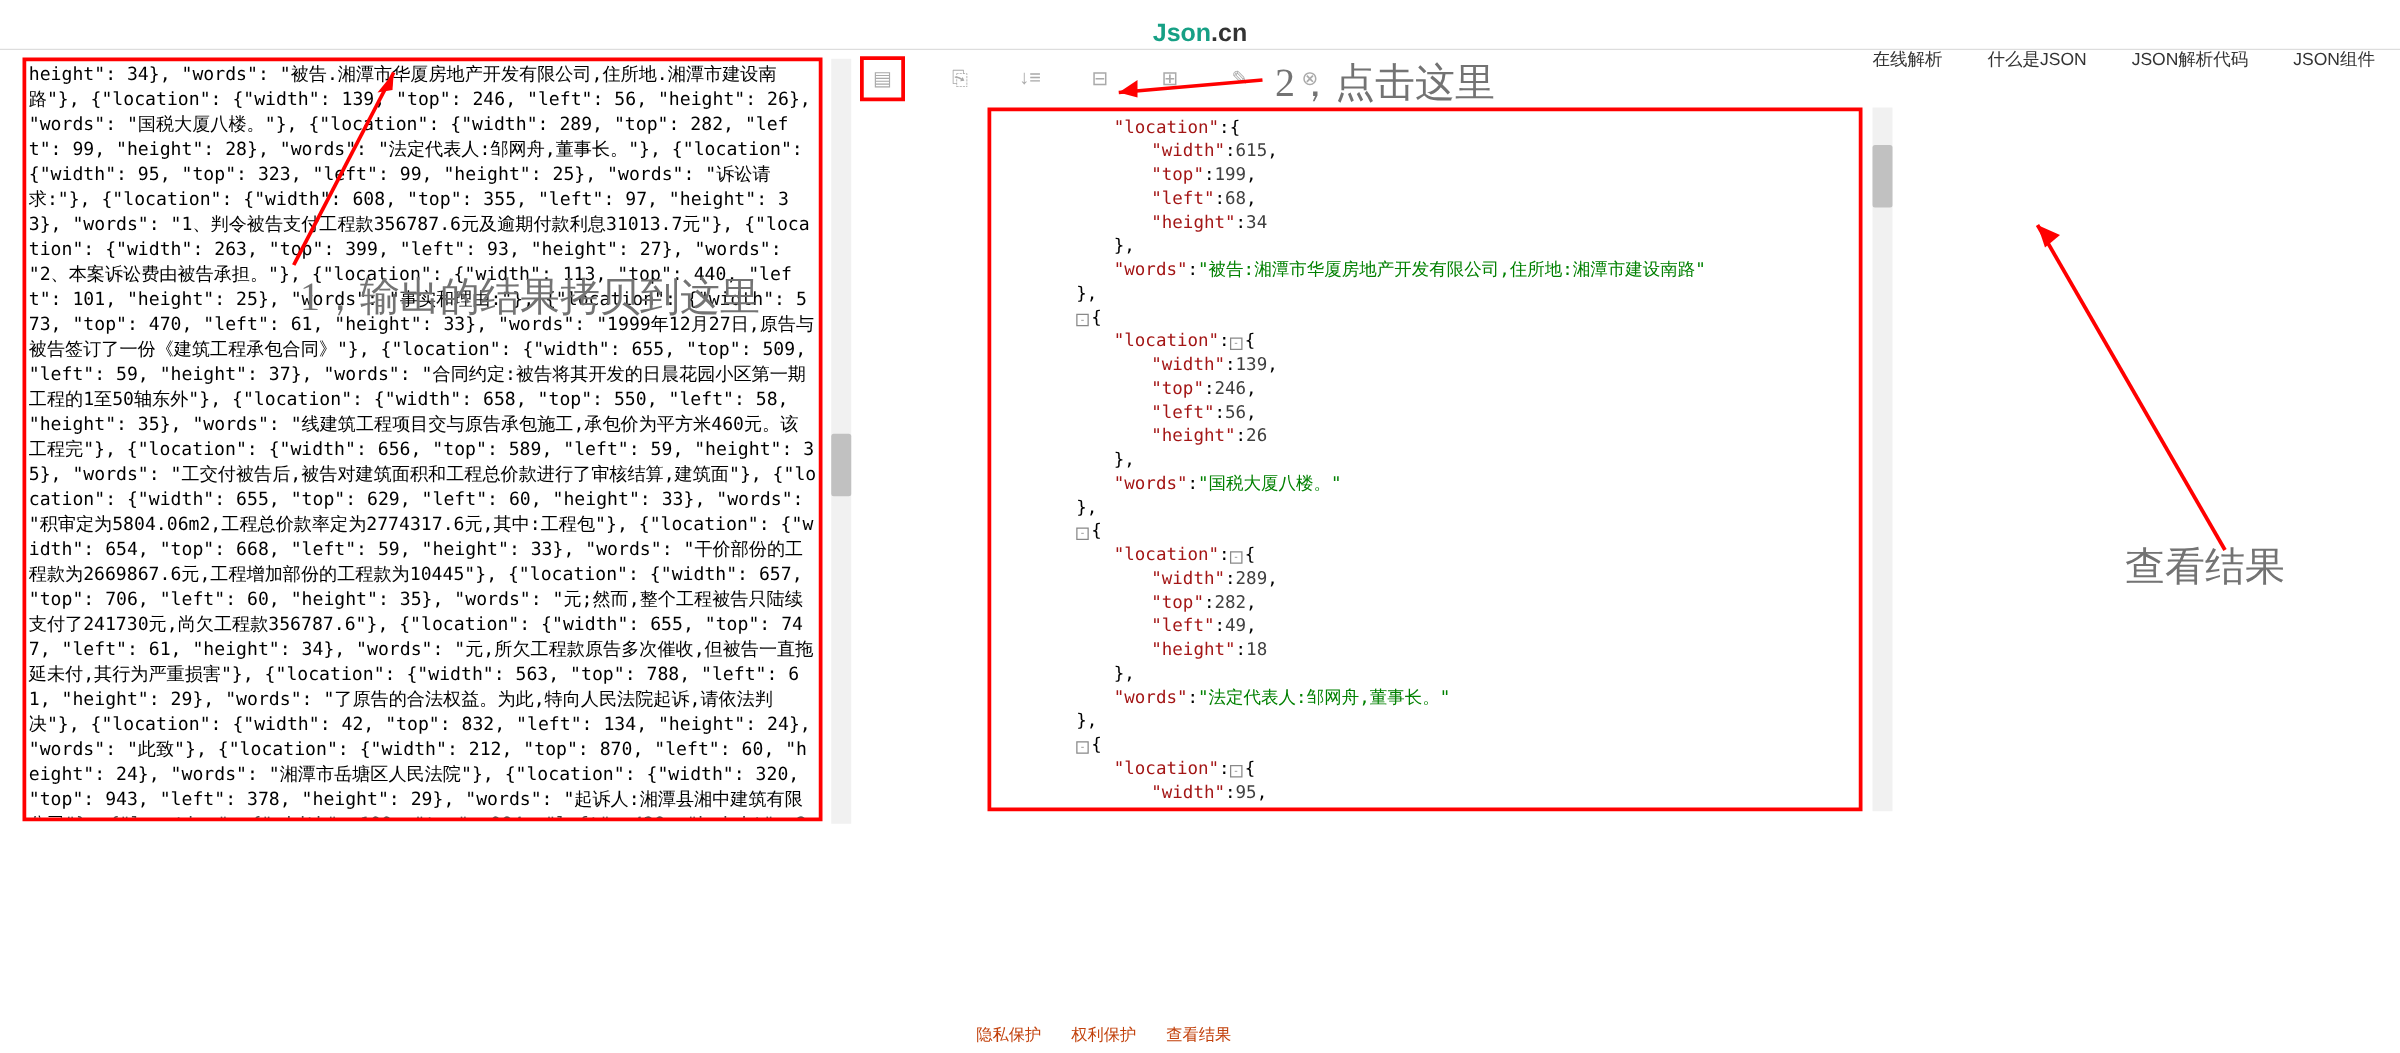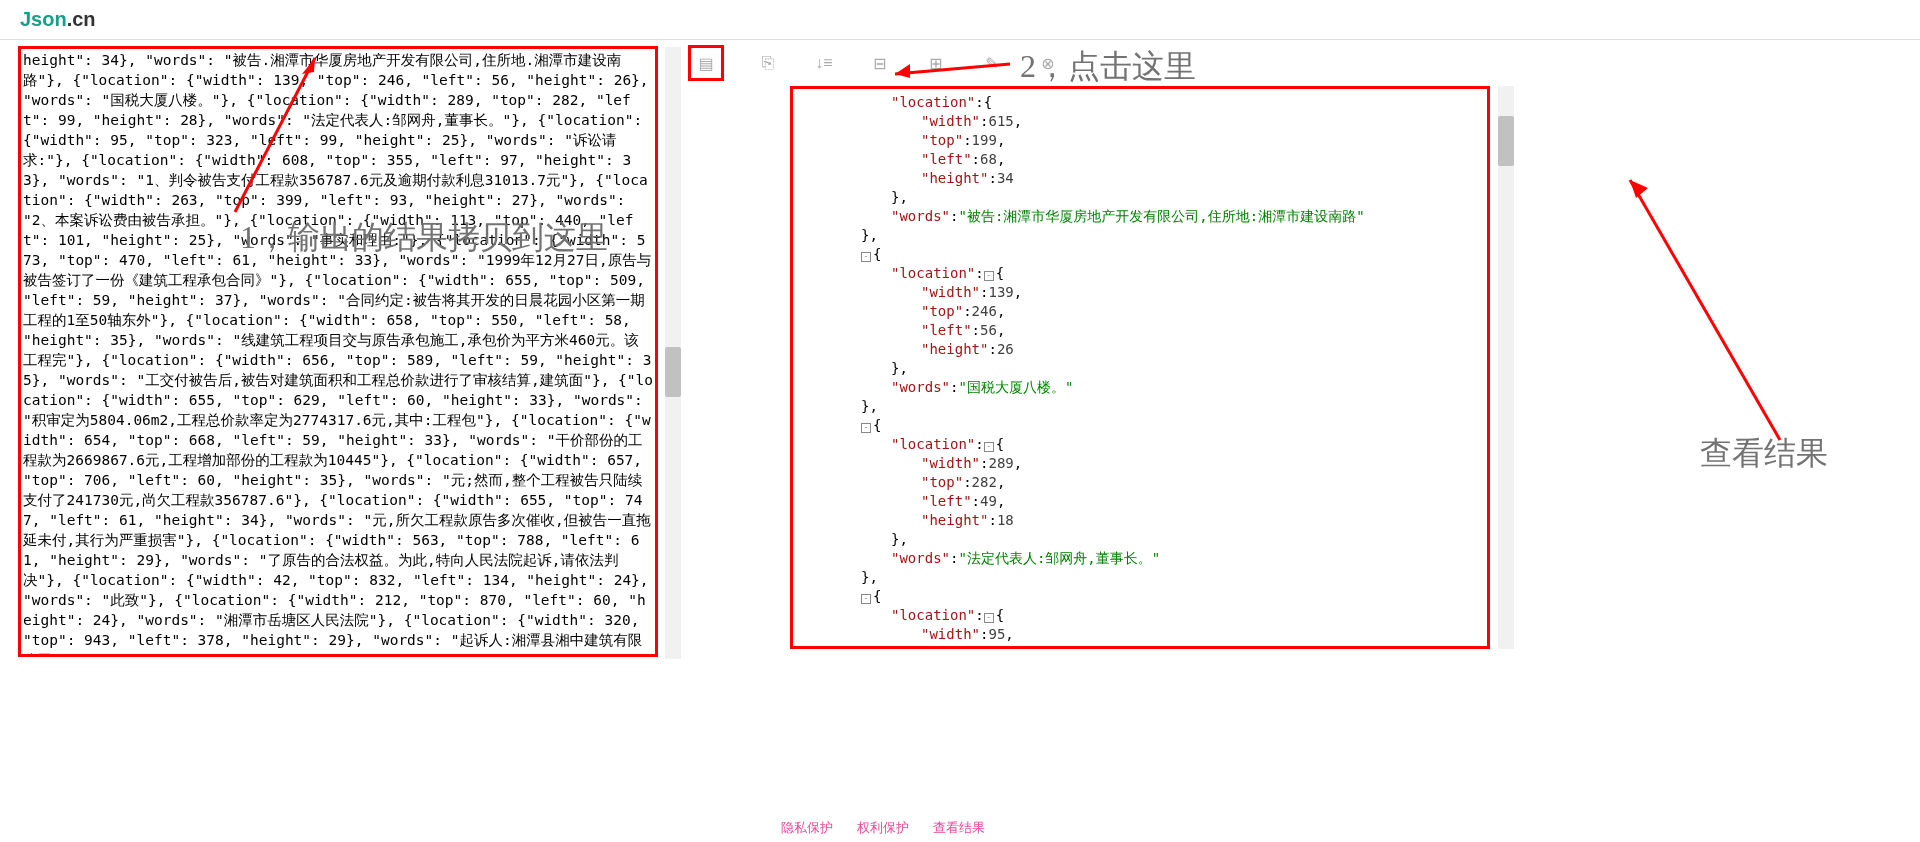--- a/index.html
+++ b/index.html
@@ -1,17 +1,17 @@
 <!DOCTYPE html>
 <html><head>
 <meta charset="utf-8">
 <style>
 * { margin:0; padding:0; box-sizing:border-box; }
 body { font-family:"Microsoft YaHei",Arial,sans-serif; font-size:14px; background:#fff; width:1920px; height:842px; overflow:hidden; position:relative; }
-.header { height:40px; border-bottom:1px solid #ddd; display:flex; align-items:center; padding:16px 20px; }
+.header { height:40px; border-bottom:1px solid #ddd; display:flex; align-items:center; padding:16px 20px;flex-direction:column; }
 .logo { font-size:20px; font-weight:bold; }
 .logo-json { color:#16a085; }
 .logo-cn { color:#333; }
 .nav { margin-left:auto; display:flex; gap:36px; }
 .nav-item { color:#333; font-size:14px; cursor:pointer; }
 .main { display:flex; height:617px; }
 .left-pane { width:640px; position:relative; border:3px solid red; margin:6px 0 0 18px; }
 .raw-text { font-family:"SimSun",monospace; font-size:14.5px; line-height:20px; color:#000; padding:1px 2px; white-space:pre-wrap; word-break:break-all; height:100%; overflow:hidden; }
 .scroll1 { position:absolute; left:665px; top:47px; width:16px; height:612px; background:#f1f1f1; }
 .scroll1-thumb { position:absolute; top:300px; width:16px; height:50px; background:#c1c1c1; border-radius:2px; }
@@ -25,29 +25,35 @@
 .n { color:#404040; }
 .s { color:#008000; }
 .p { color:#000; }
 .coll { display:inline-block; width:10px; height:10px; border:1px solid #888; font-size:8px; line-height:8px; text-align:center; color:#888; margin-right:2px; }
 .ind2 { padding-left:60px; }
 .ind3 { padding-left:90px; }
 .ind4 { padding-left:120px; }
 .scroll2 { position:absolute; left:1498px; top:86px; width:16px; height:563px; background:#f1f1f1; }
 .scroll2-thumb { position:absolute; top:30px; width:16px; height:50px; background:#c1c1c1; border-radius:2px; }
 .footer { position:absolute; bottom:0; left:0; width:100%; height:28px; display:flex; align-items:center; justify-content:center; gap:24px; font-size:13px; background:#fff; }
-.footer a { color:#ec4899; text-decoration:none;font-family:Liberation Mono, monospace; }
+.footer a { color:#c2410c; text-decoration:none;font-family:Liberation Mono, monospace; }
 .footer .icp { color:#888;margin-top:44px; }
 </style>
 </head>
 <body>
 
 <div class="header">
   <div class="logo">
     <span class="logo-json">Json</span><span class="logo-cn">.cn</span>
+  </div>
+  <div class="nav">
+    <span class="nav-item">在线解析</span>
+    <span class="nav-item">什么是JSON</span>
+    <span class="nav-item">JSON解析代码</span>
+    <span class="nav-item">JSON组件</span>
   </div>
 </div>
 
 <div class="main">
   <div class="left-pane">
     <div class="raw-text">height": 34}, "words": "被告.湘潭市华厦房地产开发有限公司,住所地.湘潭市建设南路"}, {"location": {"width": 139, "top": 246, "left": 56, "height": 26}, "words": "国税大厦八楼。"}, {"location": {"width": 289, "top": 282, "left": 99, "height": 28}, "words": "法定代表人:邹网舟,董事长。"}, {"location": {"width": 95, "top": 323, "left": 99, "height": 25}, "words": "诉讼请求:"}, {"location": {"width": 608, "top": 355, "left": 97, "height": 33}, "words": "1、判令被告支付工程款356787.6元及逾期付款利息31013.7元"}, {"location": {"width": 263, "top": 399, "left": 93, "height": 27}, "words": "2、本案诉讼费由被告承担。"}, {"location": {"width": 113, "top": 440, "left": 101, "height": 25}, "words": "事实和理由:"}, {"location": {"width": 573, "top": 470, "left": 61, "height": 33}, "words": "1999年12月27日,原告与被告签订了一份《建筑工程承包合同》"}, {"location": {"width": 655, "top": 509, "left": 59, "height": 37}, "words": "合同约定:被告将其开发的日晨花园小区第一期工程的1至50轴东外"}, {"location": {"width": 658, "top": 550, "left": 58, "height": 35}, "words": "线建筑工程项目交与原告承包施工,承包价为平方米460元。该工程完"}, {"location": {"width": 656, "top": 589, "left": 59, "height": 35}, "words": "工交付被告后,被告对建筑面积和工程总价款进行了审核结算,建筑面"}, {"location": {"width": 655, "top": 629, "left": 60, "height": 33}, "words": "积审定为5804.06m2,工程总价款率定为2774317.6元,其中:工程包"}, {"location": {"width": 654, "top": 668, "left": 59, "height": 33}, "words": "干价部份的工程款为2669867.6元,工程增加部份的工程款为10445"}, {"location": {"width": 657, "top": 706, "left": 60, "height": 35}, "words": "元;然而,整个工程被告只陆续支付了241730元,尚欠工程款356787.6"}, {"location": {"width": 655, "top": 747, "left": 61, "height": 34}, "words": "元,所欠工程款原告多次催收,但被告一直拖延未付,其行为严重损害"}, {"location": {"width": 563, "top": 788, "left": 61, "height": 29}, "words": "了原告的合法权益。为此,特向人民法院起诉,请依法判决"}, {"location": {"width": 42, "top": 832, "left": 134, "height": 24}, "words": "此致"}, {"location": {"width": 212, "top": 870, "left": 60, "height": 24}, "words": "湘潭市岳塘区人民法院"}, {"location": {"width": 320, "top": 943, "left": 378, "height": 29}, "words": "起诉人:湘潭县湘中建筑有限公司"}, {"location": {"width": 199, "top": 984, "left": 438, "height": 26}, "words": "二OO六年十二月八日"}, {"location": {"width": 87, "top": 1063, "left": 691, "height": 27}, "words": "百姓呼声"}}]</div>
   </div>
 </div>
 
 <div class="scroll1">

